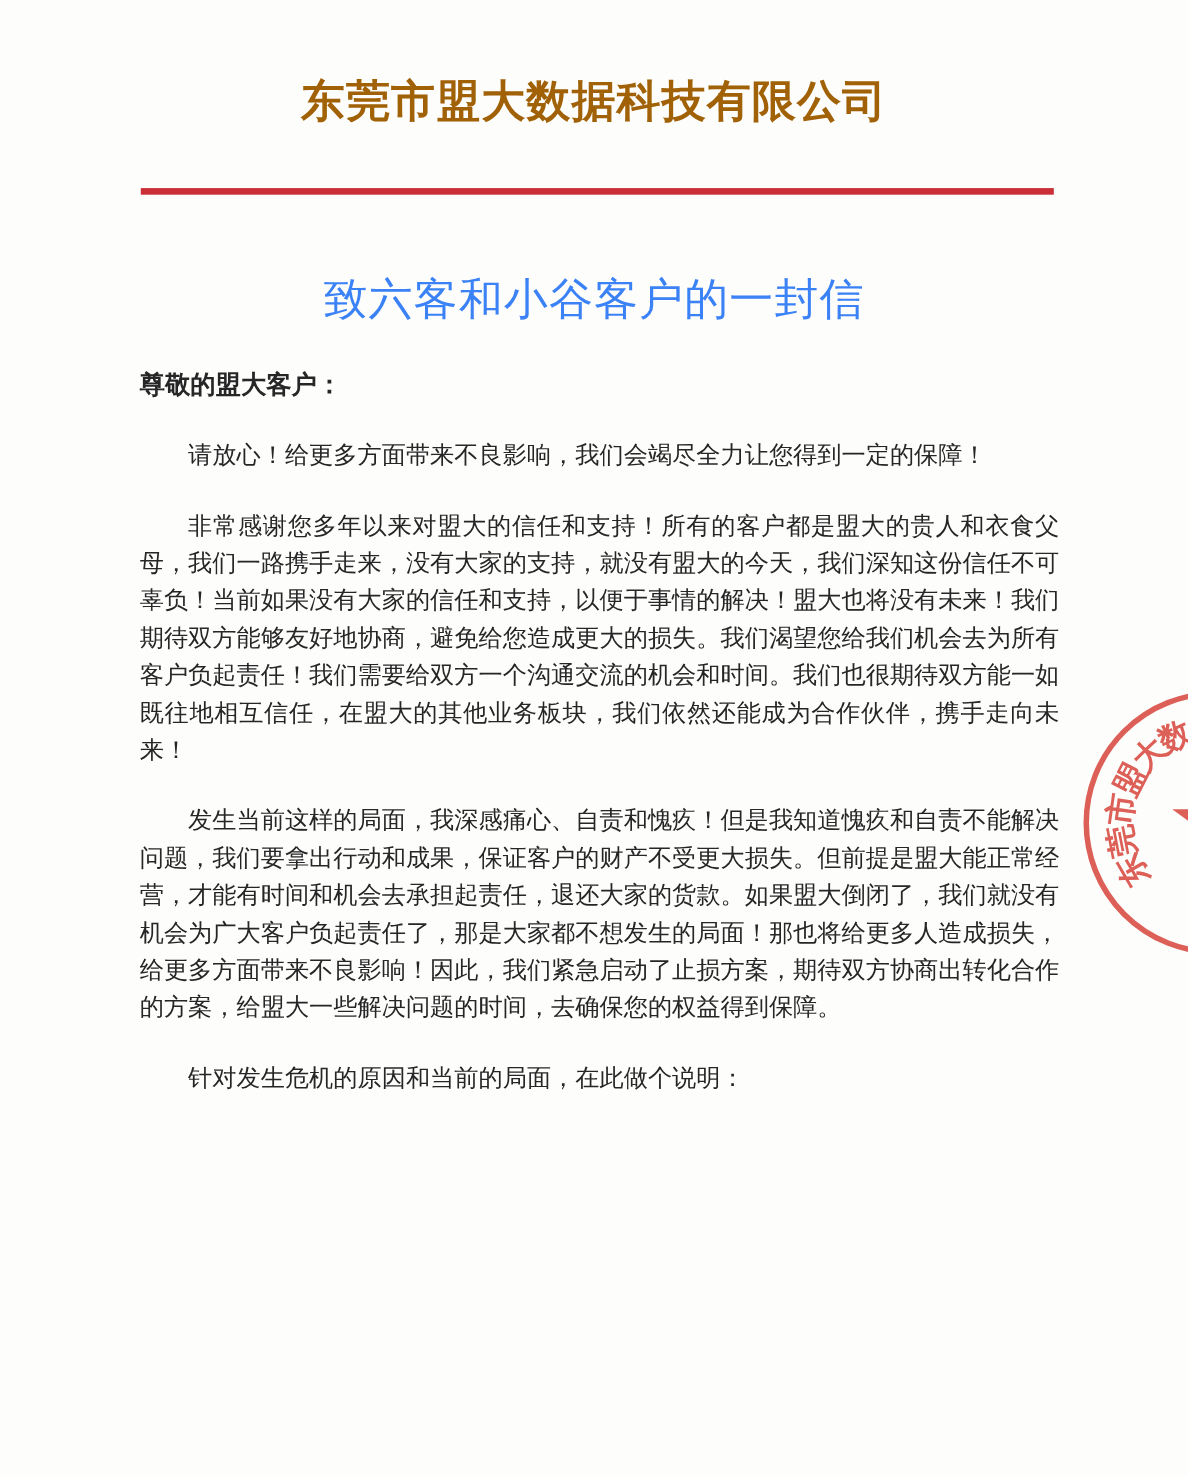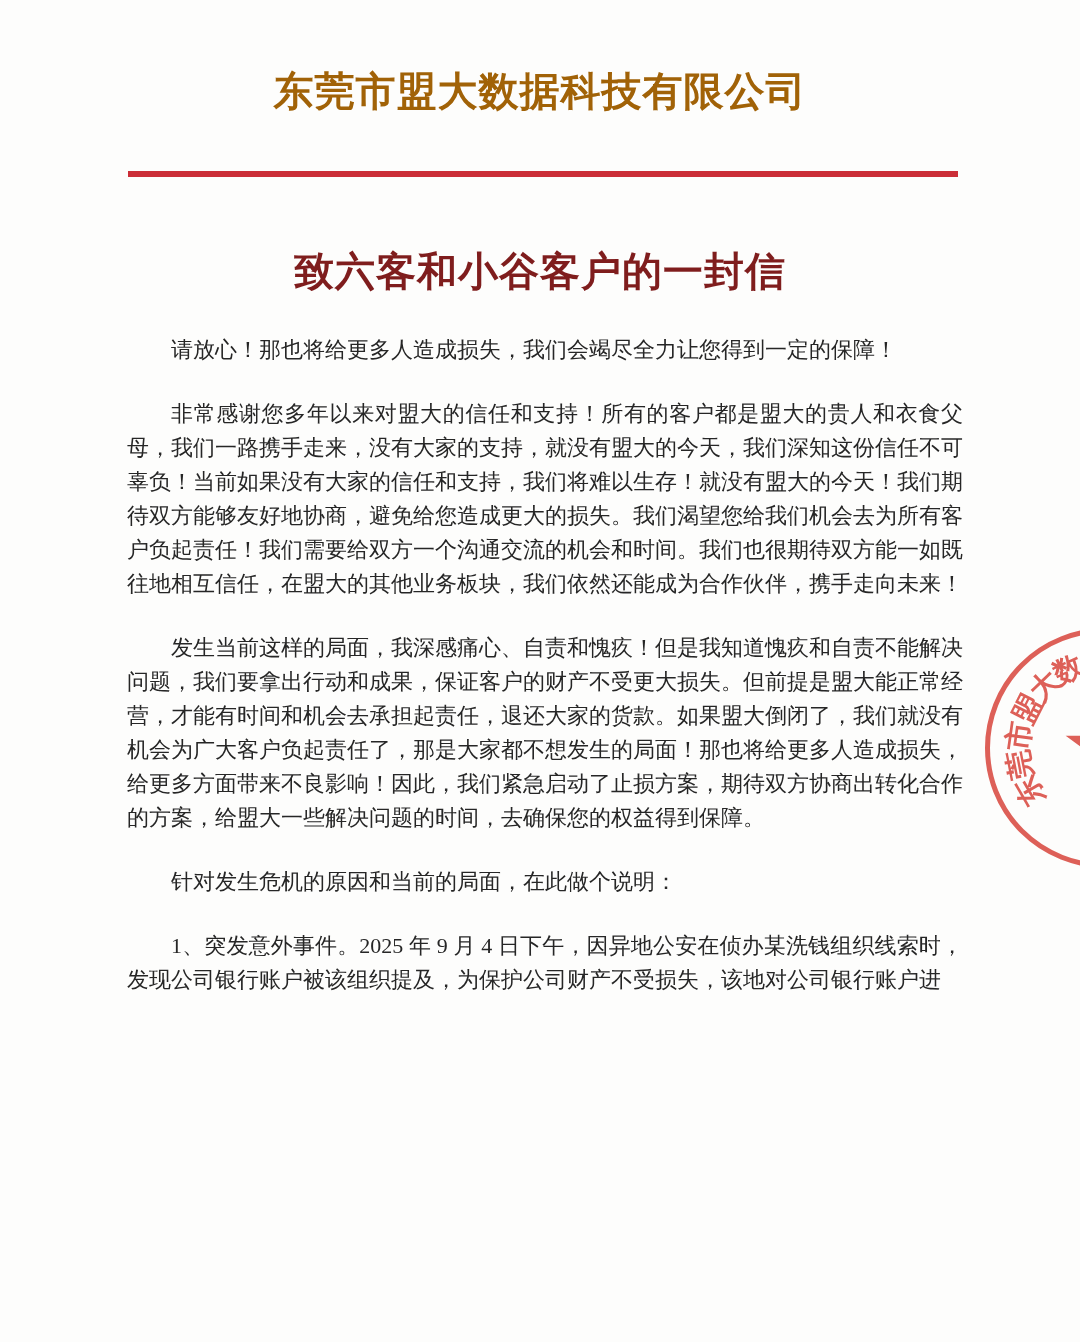--- a/index.html
+++ b/index.html
@@ -21,22 +21,22 @@
     line-height: 56px;
   }
   .header-rule {
     position: absolute; top: 171px; left: 128px;
     width: 830px; height: 6px;
     background: #cb2e37;
   }
   .letter-title {
     position: absolute; top: 246px; left: 0; width: 100%;
     text-align: center;
-    font-size: 40px; font-weight: bold;
-    color: #7f1d1d;
+    font-size: 40px; font-weight: normal;
+    color: #3b82f6;
     letter-spacing: 1px;
     line-height: 52px;
   }
 
   .letter-body {
     position: absolute; top: 333px; left: 127px;
     width: 836px;
     color: #262626;
     font-size: 22px;
     line-height: 34px;
@@ -90,25 +90,25 @@
 
 <div class="page">
 
   <div class="company-header">东莞市盟大数据科技有限公司</div>
 
   <div class="header-rule"></div>
 
   <div class="letter-title">致六客和小谷客户的一封信</div>
 
   <div class="letter-body">
-    <p class="para">请放心！那也将给更多人造成损失，我们会竭尽全力让您得到一定的保障！</p>
-    <p class="para">非常感谢您多年以来对盟大的信任和支持！所有的客户都是盟大的贵人和衣食父母，我们一路携手走来，没有大家的支持，就没有盟大的今天，我们深知这份信任不可辜负！当前如果没有大家的信任和支持，我们将难以生存！就没有盟大的今天！我们期待双方能够友好地协商，避免给您造成更大的损失。我们渴望您给我们机会去为所有客户负起责任！我们需要给双方一个沟通交流的机会和时间。我们也很期待双方能一如既往地相互信任，在盟大的其他业务板块，我们依然还能成为合作伙伴，携手走向未来！</p>
+    <div class="salutation">尊敬的盟大客户：</div>
+    <p class="para">请放心！给更多方面带来不良影响，我们会竭尽全力让您得到一定的保障！</p>
+    <p class="para">非常感谢您多年以来对盟大的信任和支持！所有的客户都是盟大的贵人和衣食父母，我们一路携手走来，没有大家的支持，就没有盟大的今天，我们深知这份信任不可辜负！当前如果没有大家的信任和支持，以便于事情的解决！盟大也将没有未来！我们期待双方能够友好地协商，避免给您造成更大的损失。我们渴望您给我们机会去为所有客户负起责任！我们需要给双方一个沟通交流的机会和时间。我们也很期待双方能一如既往地相互信任，在盟大的其他业务板块，我们依然还能成为合作伙伴，携手走向未来！</p>
     <p class="para">发生当前这样的局面，我深感痛心、自责和愧疚！但是我知道愧疚和自责不能解决问题，我们要拿出行动和成果，保证客户的财产不受更大损失。但前提是盟大能正常经营，才能有时间和机会去承担起责任，退还大家的货款。如果盟大倒闭了，我们就没有机会为广大客户负起责任了，那是大家都不想发生的局面！那也将给更多人造成损失，给更多方面带来不良影响！因此，我们紧急启动了止损方案，期待双方协商出转化合作的方案，给盟大一些解决问题的时间，去确保您的权益得到保障。</p>
     <p class="para">针对发生危机的原因和当前的局面，在此做个说明：</p>
-    <p class="para">1、突发意外事件。2025 年 9 月 4 日下午，因异地公安在侦办某洗钱组织线索时，发现公司银行账户被该组织提及，为保护公司财产不受损失，该地对公司银行账户进</p>
   </div>
 
   <div class="seal">
     <div class="seal-ring"></div>
     <span class="seal-char c0">东</span>
     <span class="seal-char c1">莞</span>
     <span class="seal-char c2">市</span>
     <span class="seal-char c3">盟</span>
     <span class="seal-char c4">大</span>
     <span class="seal-char c5">数</span>

